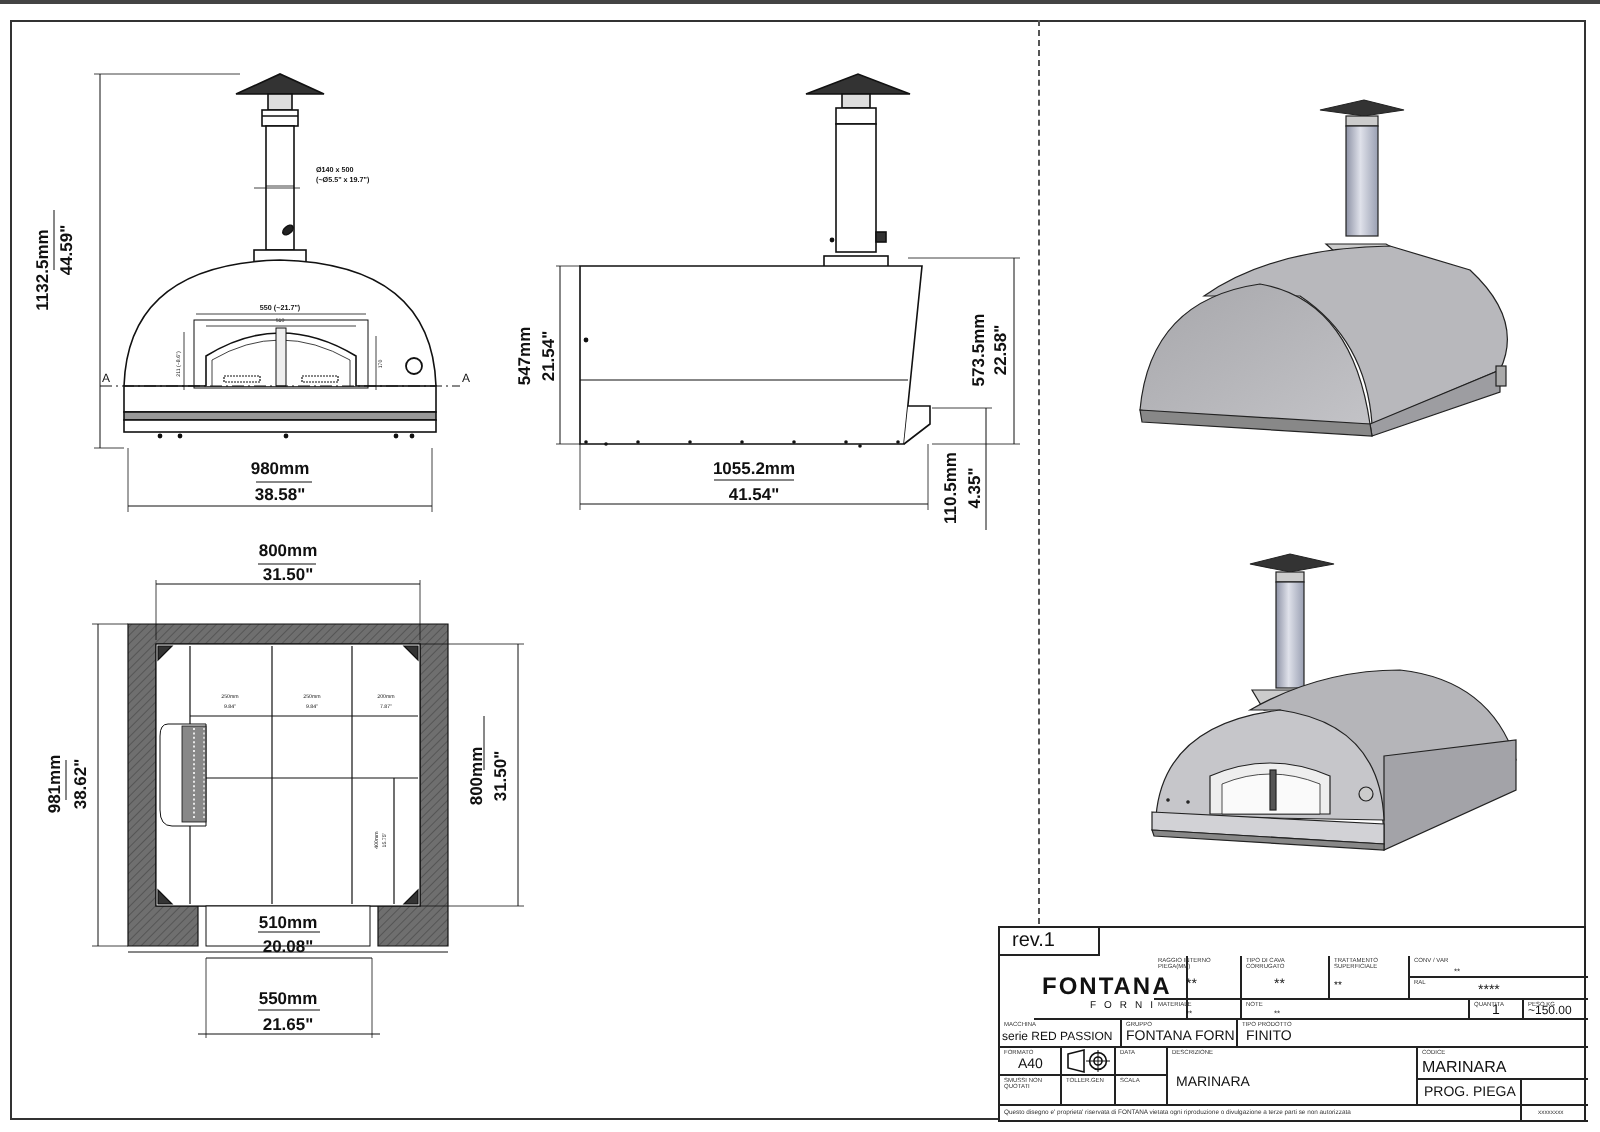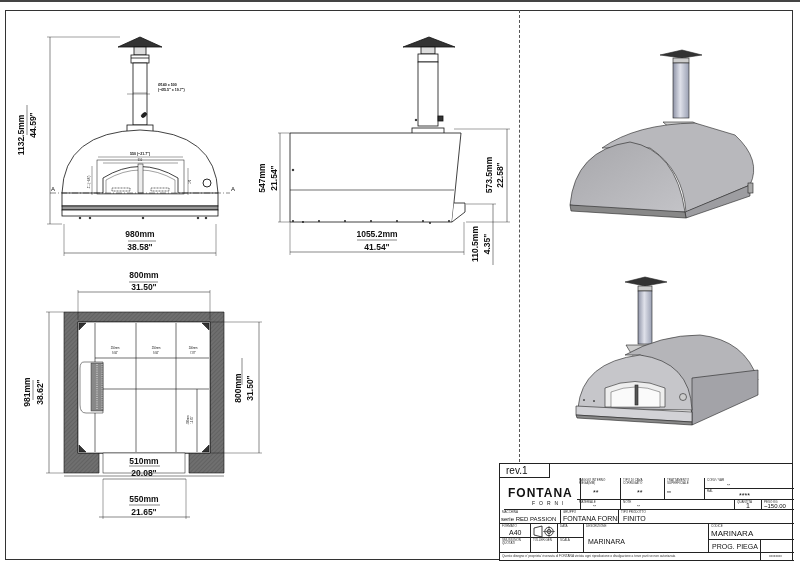--- a/index.html
+++ b/index.html
@@ -256,21 +256,21 @@
       <circle cx="594" cy="401" r="0.6" fill="#333"></circle>
   </g>
 </svg>
 
 <div class="tb">
 
   <div class="cell" style="left:0;top:0;width:50px;height:14px;">
     <span class="val rev" style="left:6px;top:1px;">rev.1</span>
   </div>
 
-  <div class="cell" style="left:4px;top:14px;width:77px;height:32px;">
+  <div class="cell" style="left:17px;top:14px;width:77px;height:32px;">
     <span class="logo" style="top:8px;">FONTANA</span>
     <span class="logo-dots" style="top:22px;left:28px;">F O R N I</span>
   </div>
 
   <div class="cell" style="left:77px;top:14px;width:44px;height:22px;">
     <span class="lbl">RAGGIO INTERNO
 PIEGA(mm)</span>
     <span class="val" style="left:16px;top:11px;font-size:7px;">**</span>
   </div>
   <div class="cell" style="left:121px;top:14px;width:44px;height:22px;">

